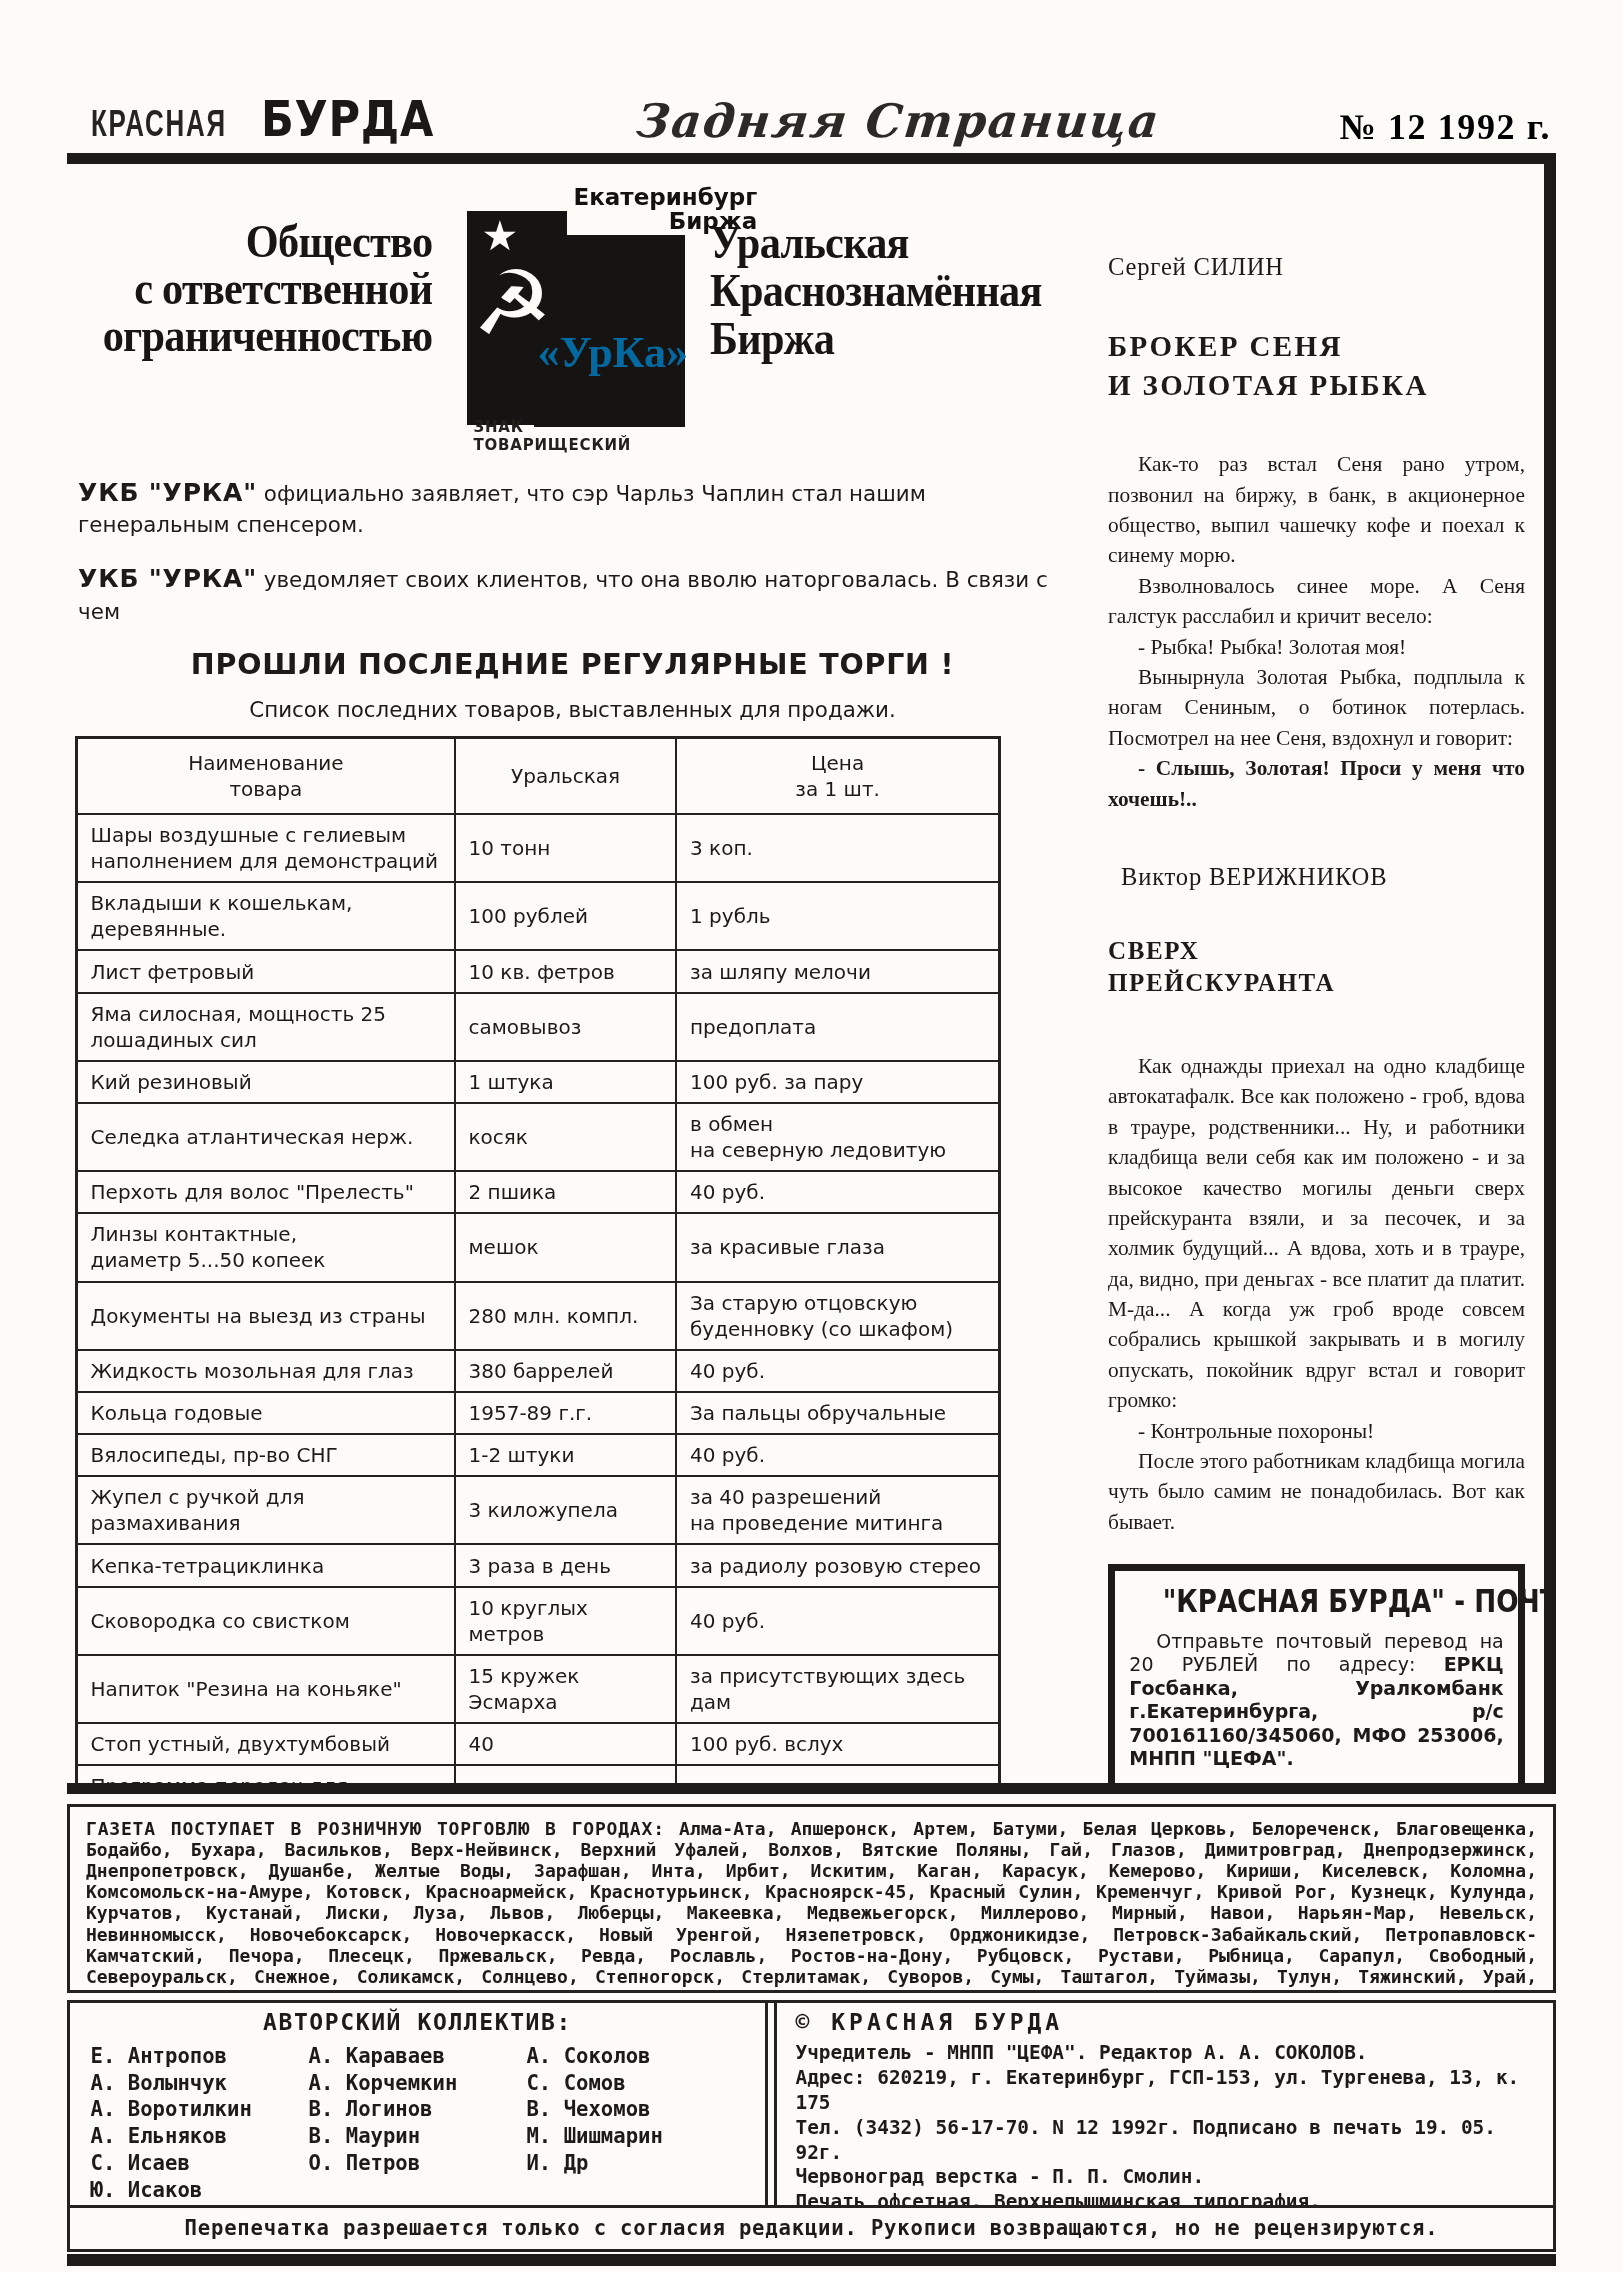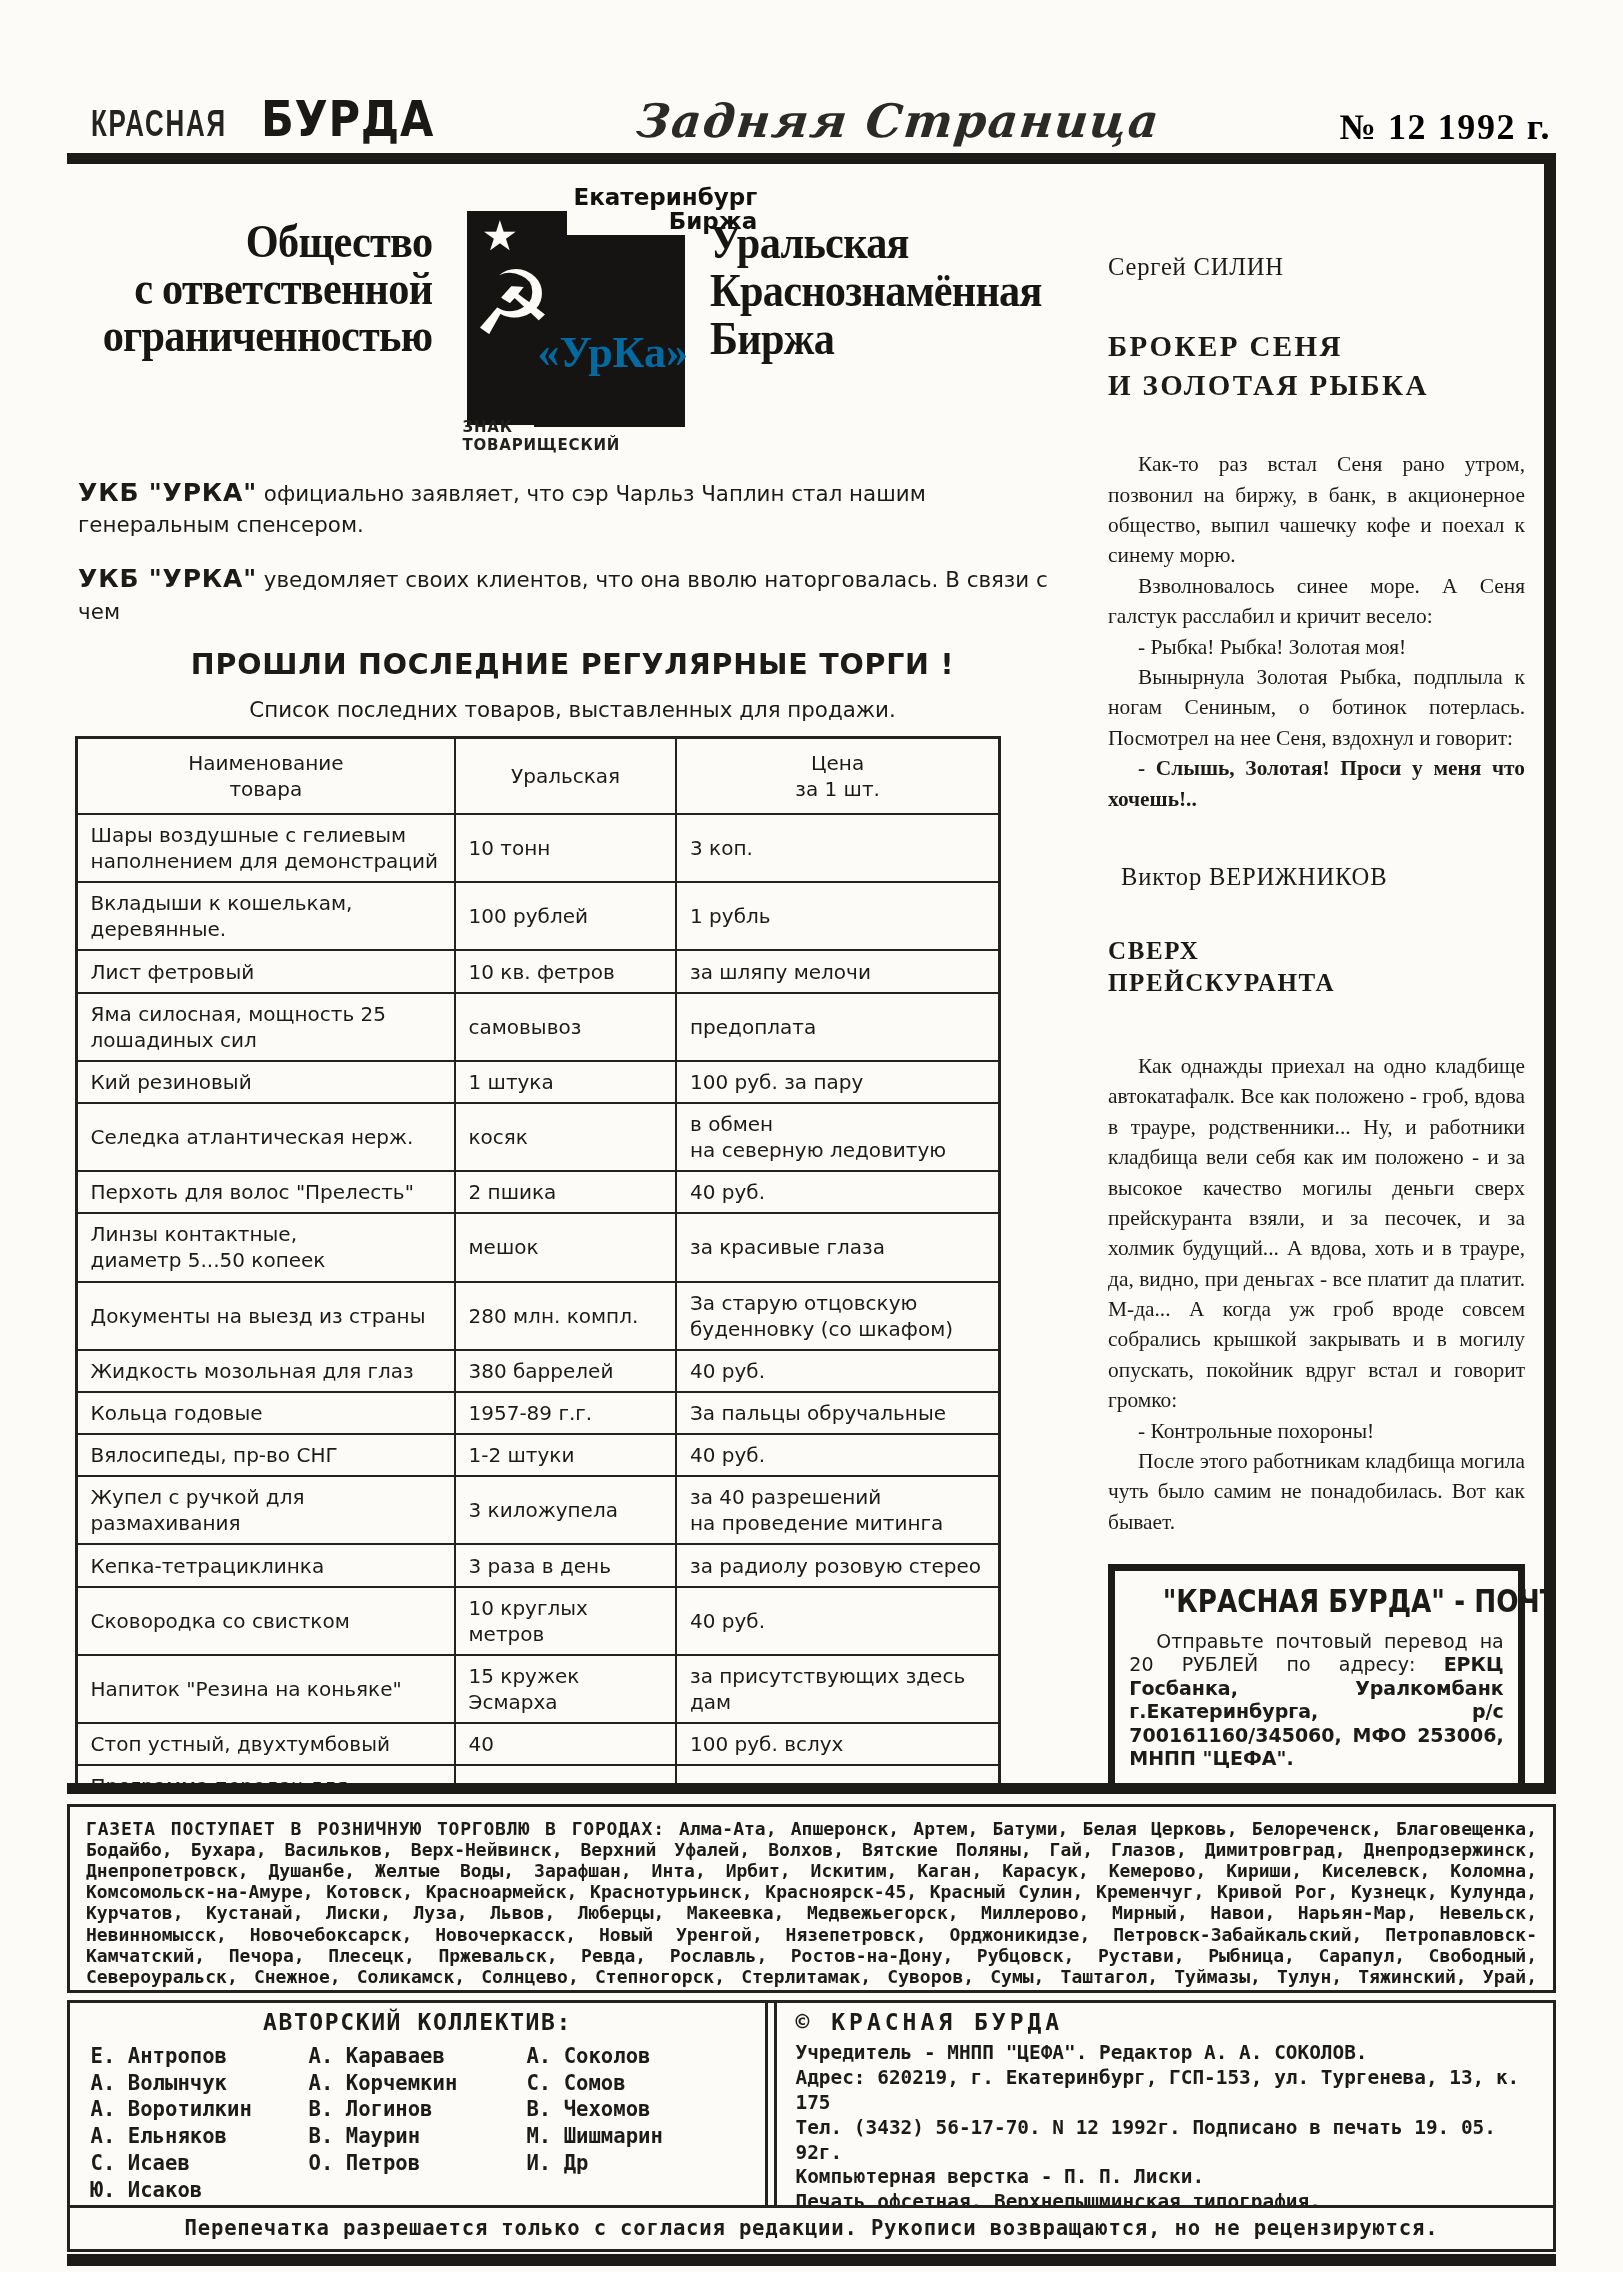--- a/index.html
+++ b/index.html
@@ -32,21 +32,21 @@
   .ooo-title { font-family:"Liberation Serif",serif; font-weight:700; font-size:46px; line-height:1.02; text-align:right; letter-spacing:-0.8px; transform:scaleX(.92); transform-origin:right top; margin-top:33px; color:#181613;}
   .ural-title { font-family:"Liberation Serif",serif; font-weight:700; font-size:46px; line-height:1.04; text-align:left; letter-spacing:-0.8px; transform:scaleX(.92); transform-origin:left top; margin-top:33px; color:#181613;}
   .emblem { position:relative; width:262px; height:268px; flex:none; }
   .emblem-bg-a { position:absolute; left:27px; top:25px; width:100px; height:214px; background:#161412; }
   .emblem-bg-b { position:absolute; left:94px; top:49px; width:151px; height:192px; background:#161412; }
   .emblem-star { position:absolute; left:41px; top:30px; color:#fcfbf7; font-size:41px; line-height:1; }
   .emblem-sickle { position:absolute; left:32px; top:73px; color:#fcfbf7; font-size:89px; line-height:1; }
   .emblem-urka { position:absolute; left:97px; top:141px; width:146px; text-align:left; color:#0369a1; font-family:"Liberation Serif",serif; font-weight:700; font-size:44px; }
   .emblem-city { position:absolute; left:133px; top:0; font-family:"DejaVu Sans",sans-serif; font-weight:700; font-size:23px; line-height:1.02; color:#14120f; }
   .emblem-city .l2 { display:block; text-align:right; }
-  .emblem-tm { position:absolute; left:22px; bottom:0; font-size:15px; font-weight:700; line-height:1.2; color:#23211d; letter-spacing:0.8px;}
+  .emblem-tm { position:absolute; left:33px; bottom:0; font-size:15px; font-weight:700; line-height:1.2; color:#23211d; letter-spacing:0.8px;}
 
   
   .ann { font-size:21.4px; line-height:1.42; margin:20.6px 8px 0 4.8px; }
   .seg-lead { font-weight:700; font-size:25px; letter-spacing:0.8px; }
   .torgi-heading { text-align:center; font-weight:700; font-size:28.5px; letter-spacing:0.8px; margin-top:20.6px; }
   .torgi-sub { text-align:center; font-size:21.4px; margin-top:16px; }
 
   
   table.goods { border-collapse:collapse; width:926px; margin:14.3px 0 0 1.6px; }
   .goods th, .goods td { border:2.4px solid #24221e; padding:7.1px 12.7px; font-size:20px; line-height:1.3; vertical-align:middle; white-space:pre-line; }
@@ -318,21 +318,21 @@
             <div class="author-name">И. Др</div>
           </div>
       </div>
     </div>
     <div class="imprint">
       <div class="imprint-head">©  КРАСНАЯ БУРДА</div>
       <div>
           <div class="imprint-line">Учредитель - МНПП "ЦЕФА". Редактор А. А. СОКОЛОВ.</div>
           <div class="imprint-line">Адрес: 620219, г. Екатеринбург, ГСП-153, ул. Тургенева, 13, к. 175</div>
           <div class="imprint-line">Тел. (3432) 56-17-70. N 12 1992г. Подписано в печать 19. 05. 92г.</div>
-          <div class="imprint-line">Компьютерная верстка - П. П. Лиски.</div>
+          <div class="imprint-line">Червоноград верстка - П. П. Смолин.</div>
           <div class="imprint-line">Печать офсетная. Верхнепышминская типография.</div>
         </div>
 
     </div>
   </div>
 
   <div class="footer-strip">
     <span>Перепечатка разрешается только с согласия редакции. Рукописи возвращаются, но не рецензируются.</span>
   </div>
 

